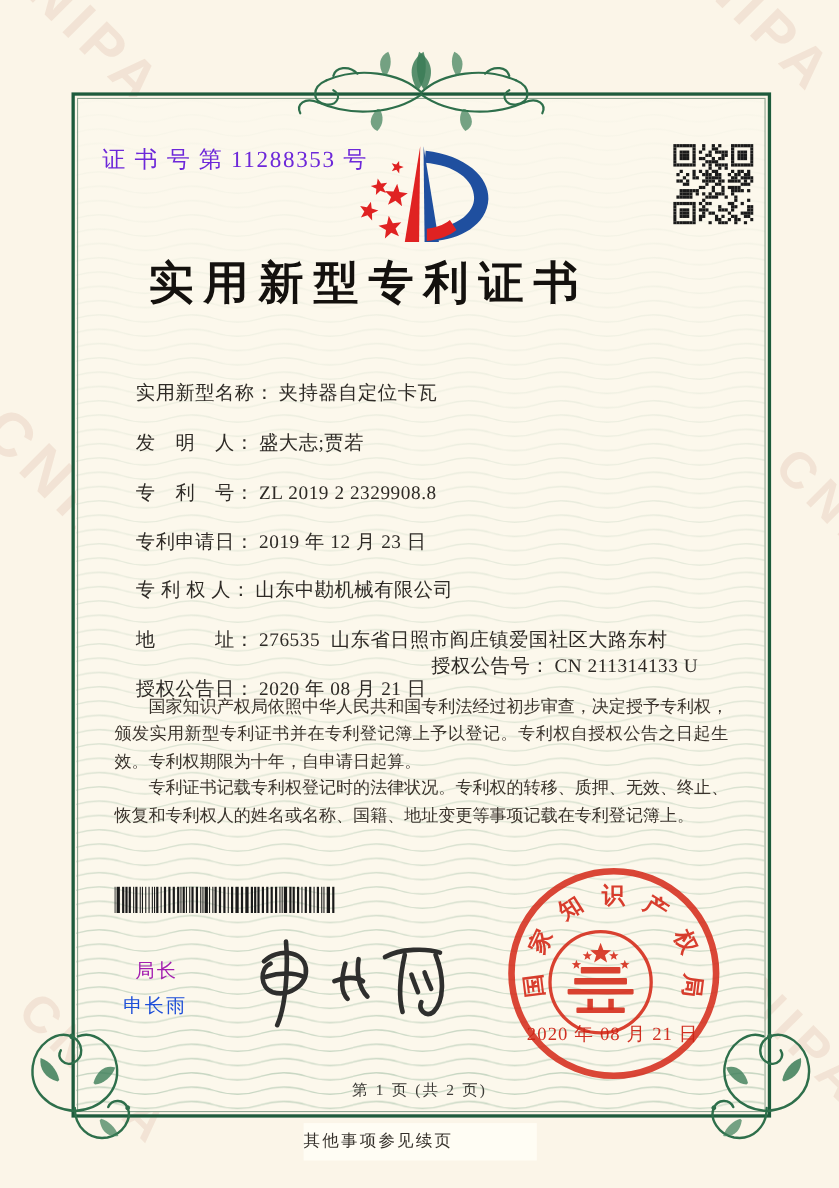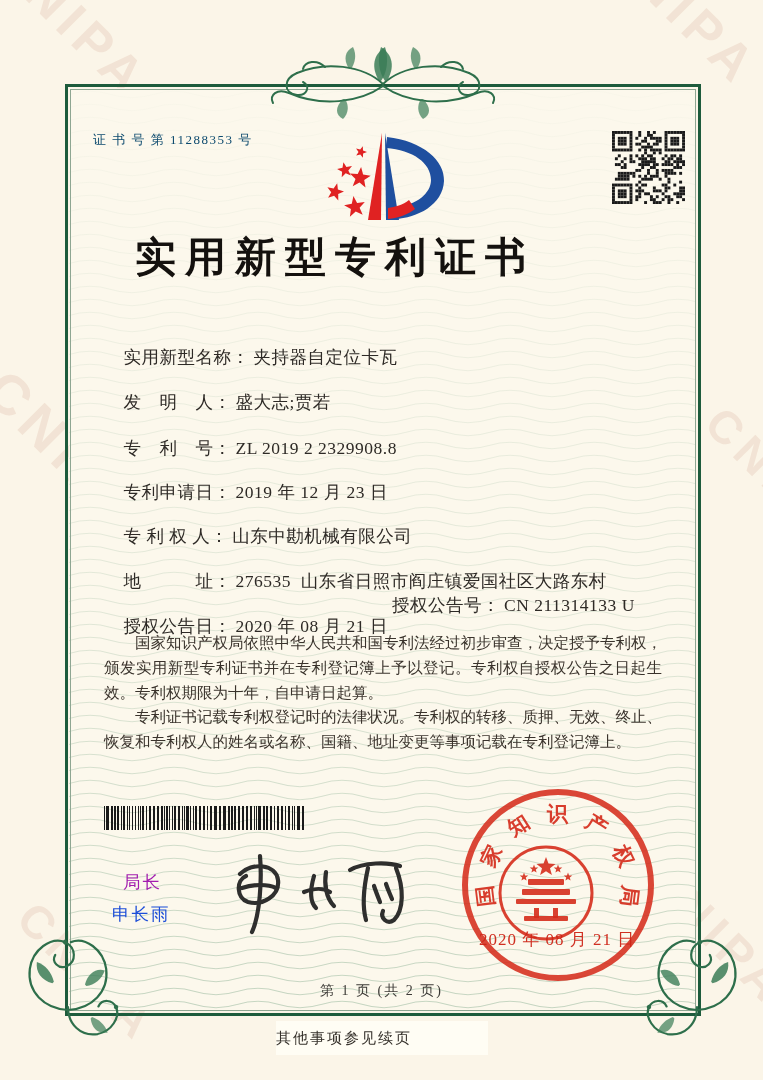--- a/index.html
+++ b/index.html
@@ -4,21 +4,21 @@
 <style>
   html,body{margin:0;padding:0;}
   .page{position:relative;width:763px;height:1080px;background:#fbf5e8;overflow:hidden;
         font-family:"Liberation Serif","DejaVu Serif",serif;}
   .wm{position:absolute;font-weight:bold;color:rgba(201,143,118,0.17);letter-spacing:7px;
       transform:rotate(45deg);white-space:nowrap;font-family:"Liberation Sans",sans-serif;}
   .border-frame{position:absolute;left:65px;top:84px;width:630px;height:926px;
       border:3px solid #1d5b3c;}
   .border-frame .inner{position:absolute;left:2px;top:2px;right:2px;bottom:2px;
       border:1px solid #8ea692;}
-  .cert-no{position:absolute;left:93px;top:131px;font-size:13px;color:#0c4a6e;letter-spacing:1.5px;}
+  .cert-no{position:absolute;left:93px;top:131px;font-size:21px;color:#6d28d9;letter-spacing:1.5px;}
   .qr{position:absolute;left:612px;top:131px;width:73px;height:73px;}
   .logo{position:absolute;left:325px;top:125px;width:140px;height:102px;}
   .title{position:absolute;left:0;top:230px;width:670px;text-align:center;font-size:41px;
       font-weight:bold;color:#14110e;letter-spacing:9px;}
   .frow{position:absolute;left:104px;width:560px;font-size:17.5px;color:#2e2a26;
       letter-spacing:0.5px;white-space:pre;}
   .frow .lab{margin-right:4px;}
   .grant-no{position:absolute;left:288px;top:0;}
   .paras{position:absolute;left:104px;top:631px;width:558px;font-size:15.5px;color:#3a332c;
       line-height:1.6;text-align:justify;}

